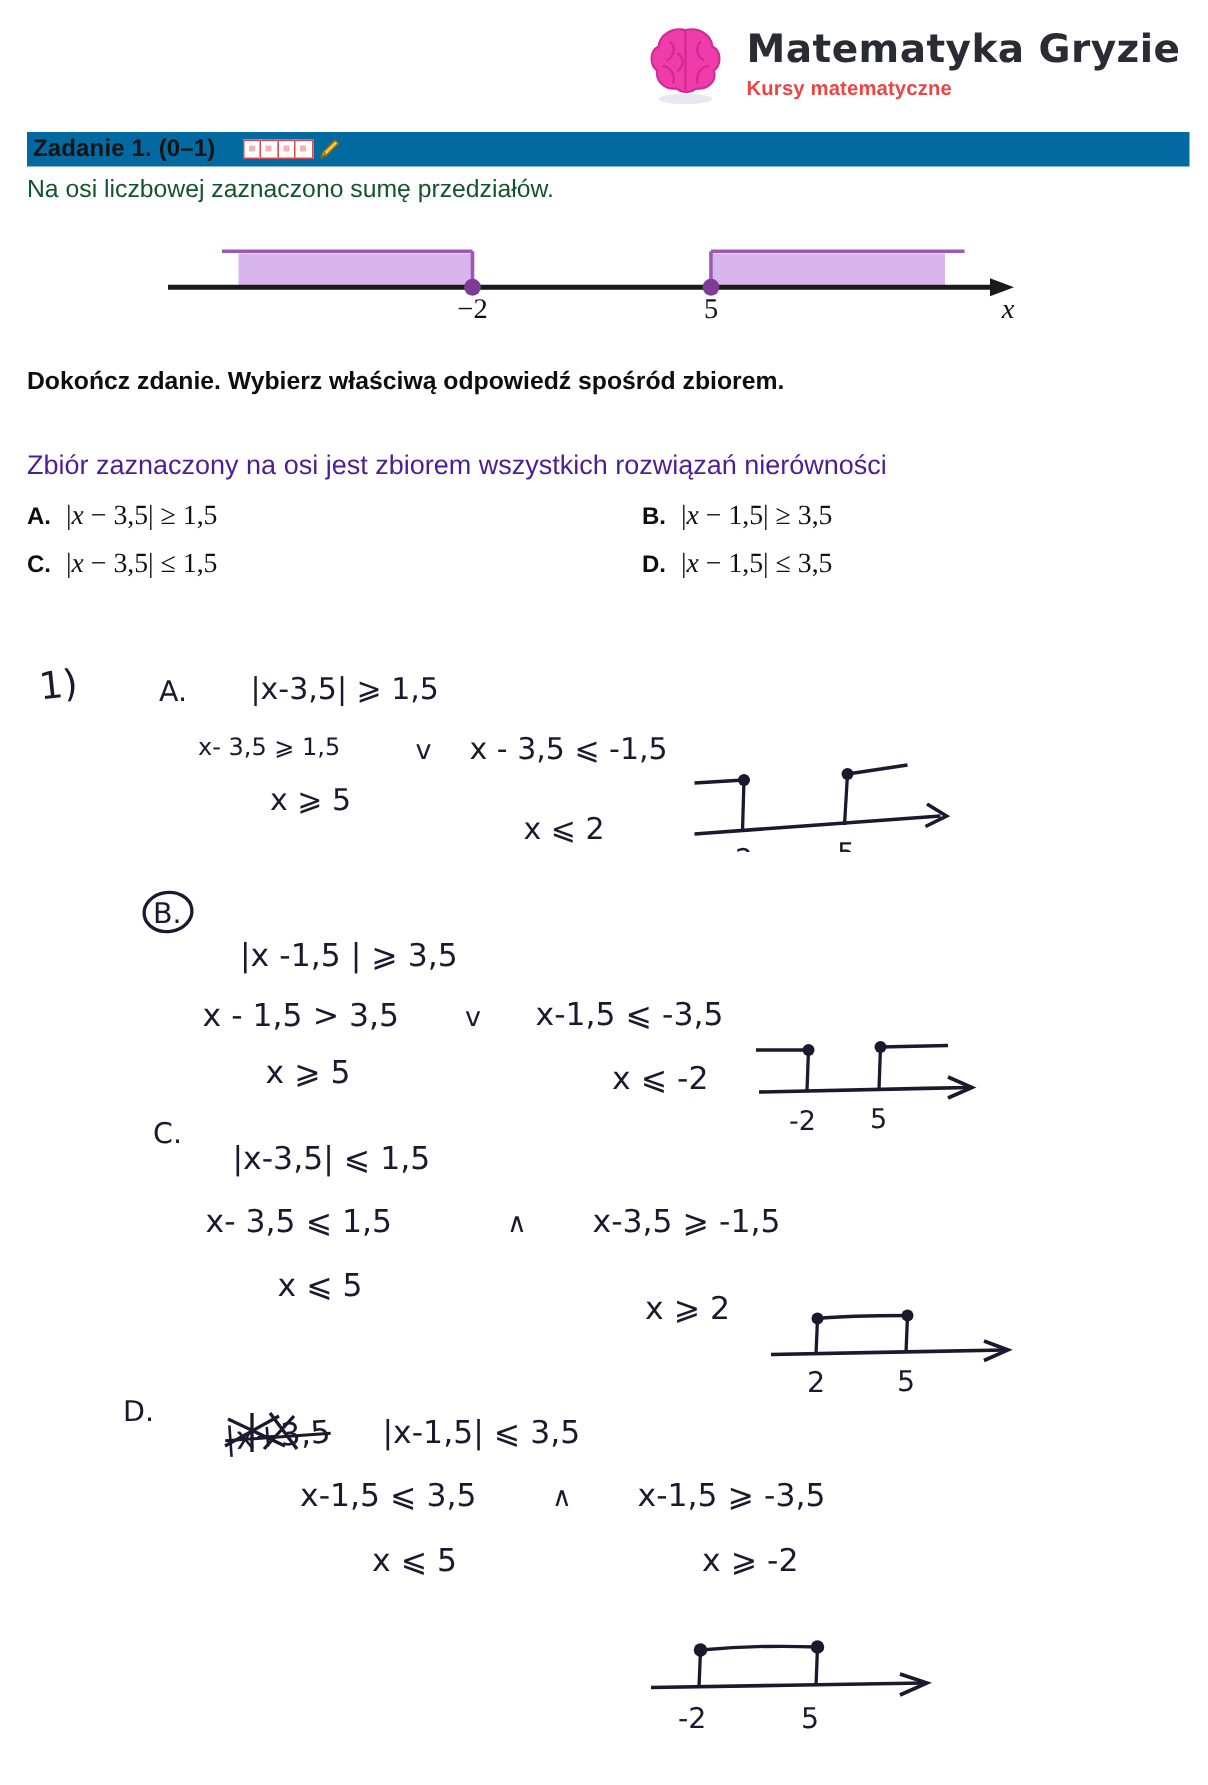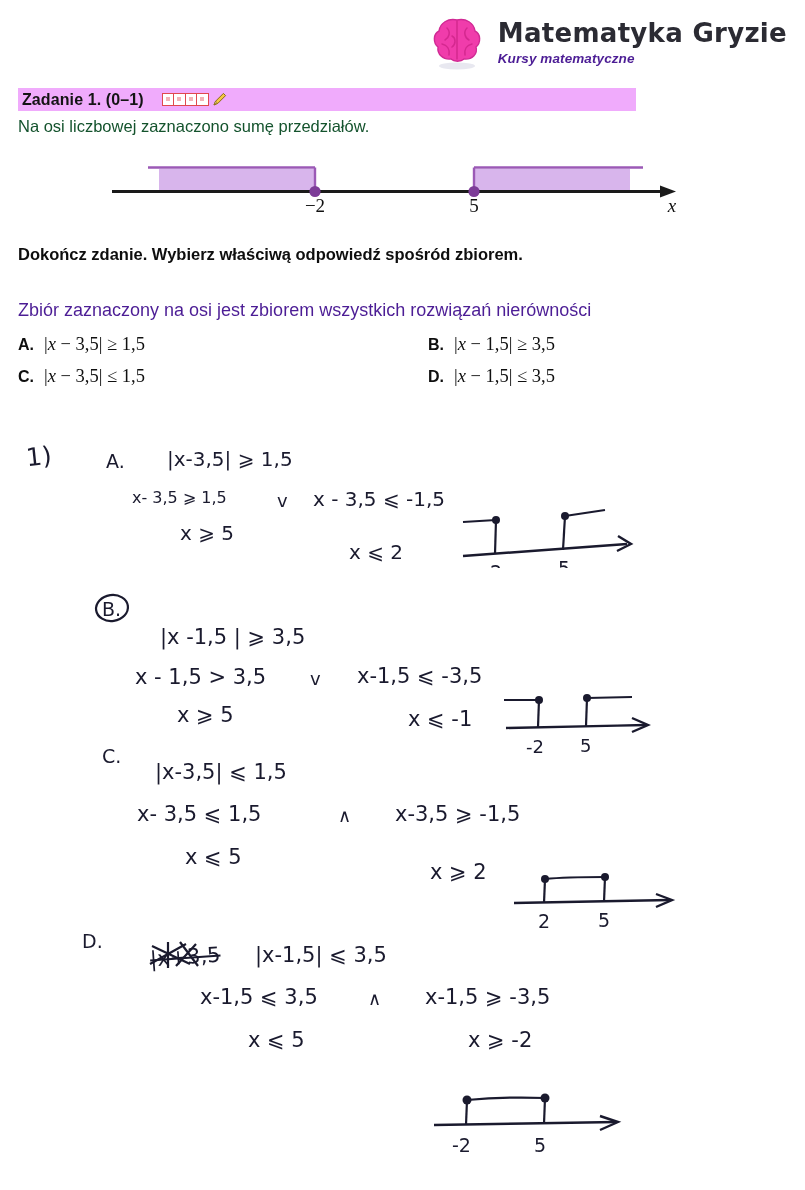--- a/index.html
+++ b/index.html
@@ -34,34 +34,33 @@
   .brand-title {
     font-size: 26px;
     font-weight: bold;
     color: #2b2b33;
     letter-spacing: .3px;
     font-family: "DejaVu Sans", sans-serif;
   }
   .brand-sub {
     font-size: 13.5px;
     font-weight: bold;
-    color: #4c1d95;
+    color: #ef4444;
     margin-top: 6px;
     letter-spacing: .1px;
-    font-style: italic;
   }
 
   
   .task-band {
     position: absolute;
     left: 18px;
     top: 88px;
-    width: 618px;
+    width: 775px;
     height: 23px;
-    background: #f0abfc;
+    background: #0369a1;
     display: flex;
     align-items: center;
   }
   .task-band-label {
     font-size: 16px;
     font-weight: bold;
     color: #141414;
     margin-left: 4px;
     letter-spacing: .1px;
   }
@@ -294,21 +293,21 @@
     <svg width="42" height="34" viewBox="0 0 42 34">
       <ellipse cx="20" cy="16" rx="16" ry="13" fill="none" stroke="#1a1a2e" stroke-width="2.2" transform="rotate(-8 20 16)"></ellipse>
     </svg>
   </div>
   <div class="hw" style="left:102px; top:178px; font-size:19px;">B.</div>
   <div class="hw" style="left:160px; top:205px; font-size:21px;">|x -1,5 | ⩾ 3,5</div>
   <div class="hw" style="left:135px; top:245px; font-size:21px;">x - 1,5 &gt; 3,5</div>
   <div class="hw" style="left:310px; top:248px; font-size:18px;">v</div>
   <div class="hw" style="left:357px; top:244px; font-size:21px;">x-1,5 ⩽ -3,5</div>
   <div class="hw" style="left:177px; top:283px; font-size:21px;">x ⩾ 5</div>
-  <div class="hw" style="left:408px; top:287px; font-size:21px;">x ⩽ -1</div>
+  <div class="hw" style="left:408px; top:287px; font-size:21px;">x ⩽ -2</div>
 
   <div style="position:absolute; left:498px; top:258px;">
     <svg width="170" height="90" viewBox="0 0 170 90">
       <path d="M8 50 C50 49 100 48 148 47" stroke="#1a1a2e" stroke-width="2.4" fill="none"></path>
       <path d="M134 40 L150 47 L134 54" stroke="#1a1a2e" stroke-width="2.4" fill="none"></path>
       <path d="M40 49 L41 22" stroke="#1a1a2e" stroke-width="2.2" fill="none"></path>
       <path d="M88 48 L89 20" stroke="#1a1a2e" stroke-width="2.2" fill="none"></path>
       <path d="M6 22 L41 22" stroke="#1a1a2e" stroke-width="2.2" fill="none"></path>
       <path d="M89 20 L134 19" stroke="#1a1a2e" stroke-width="2.2" fill="none"></path>
       <circle cx="41" cy="22" r="4" fill="#1a1a2e"></circle>

